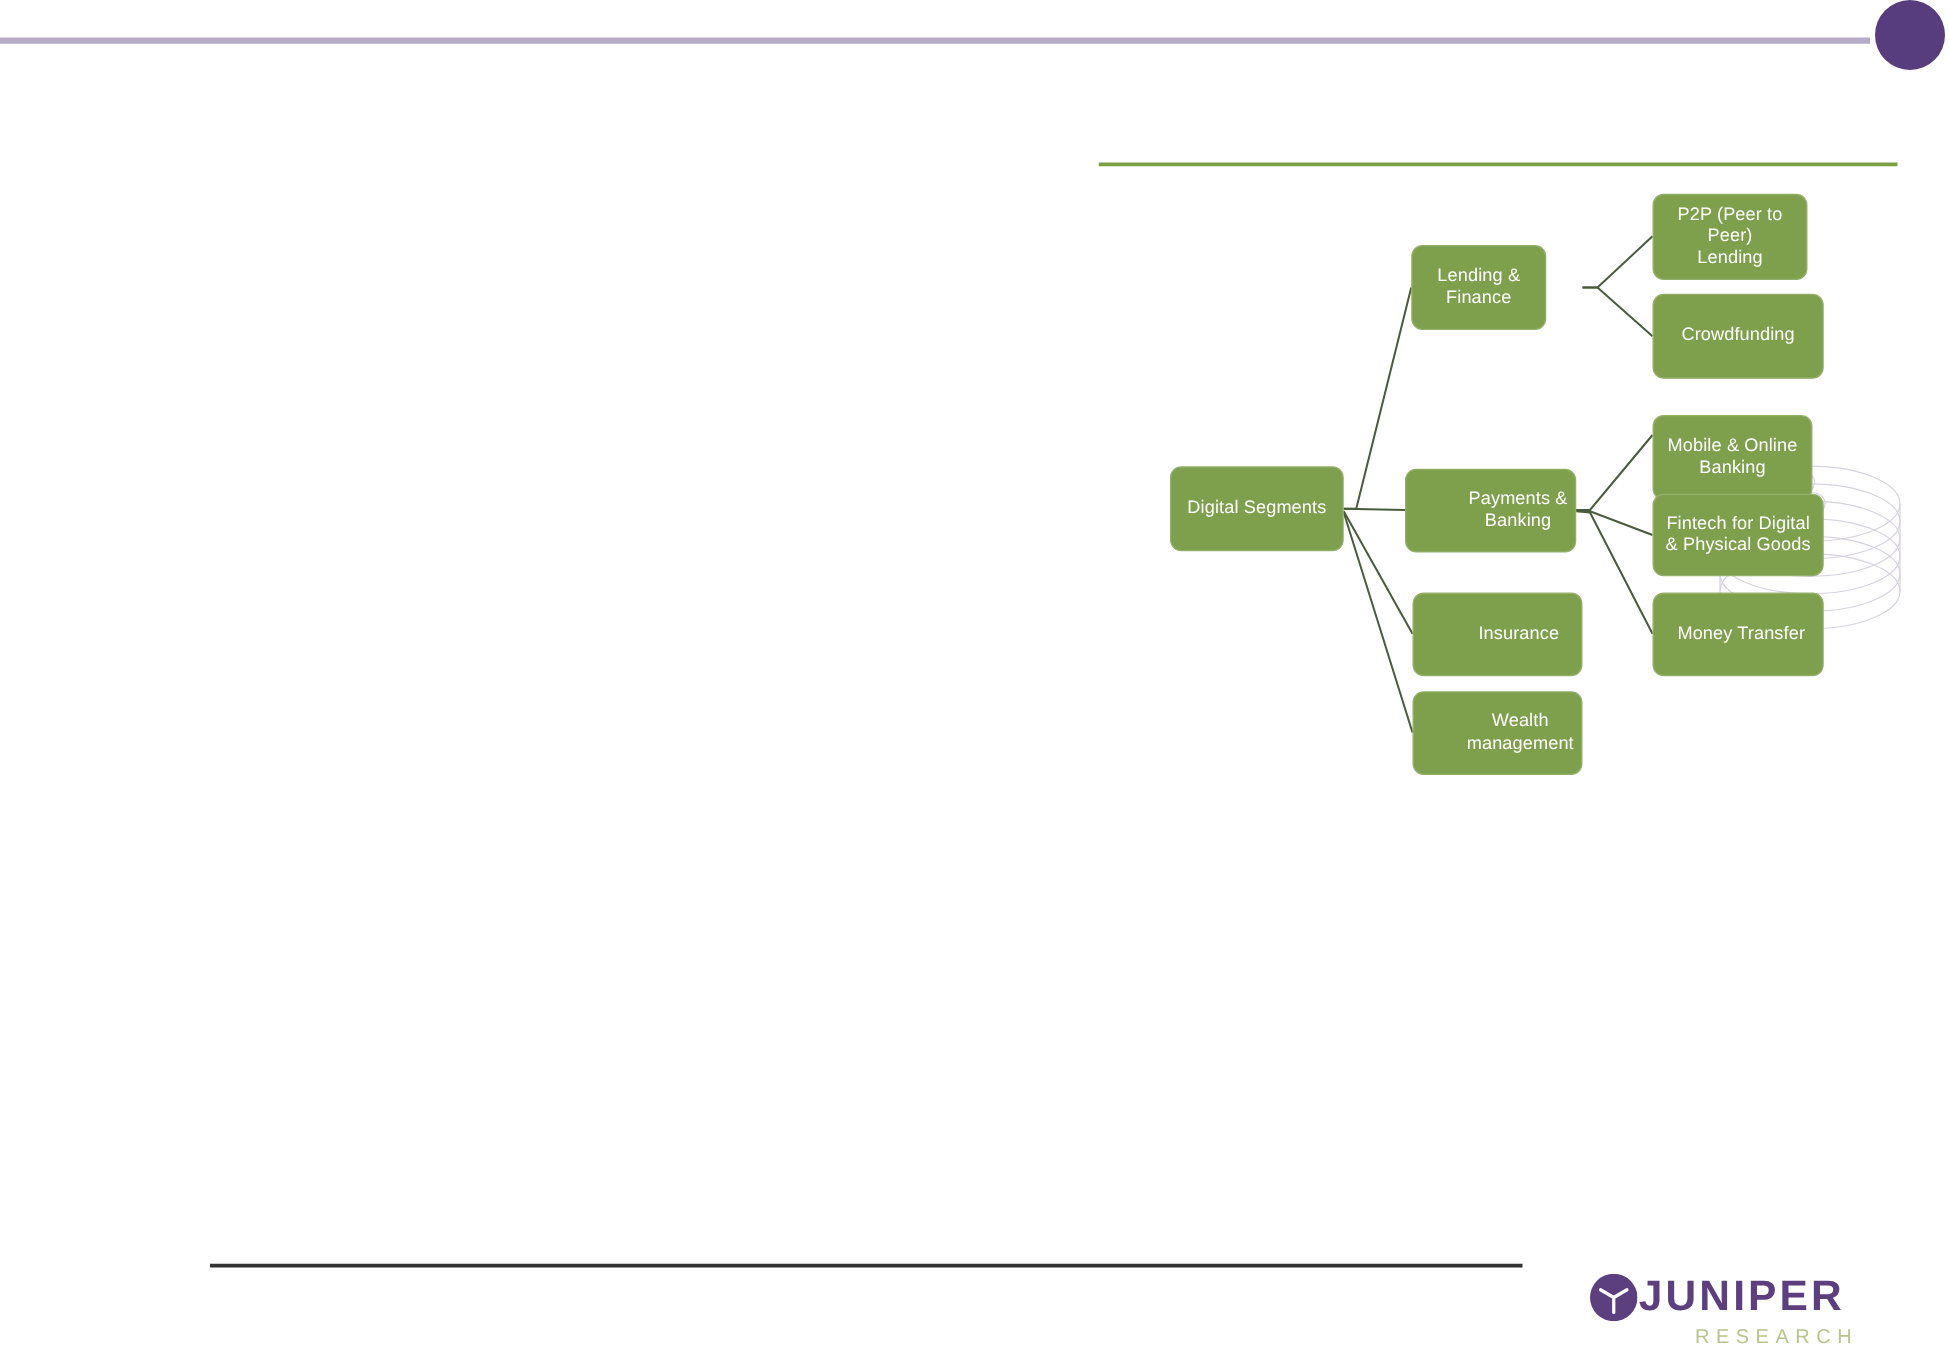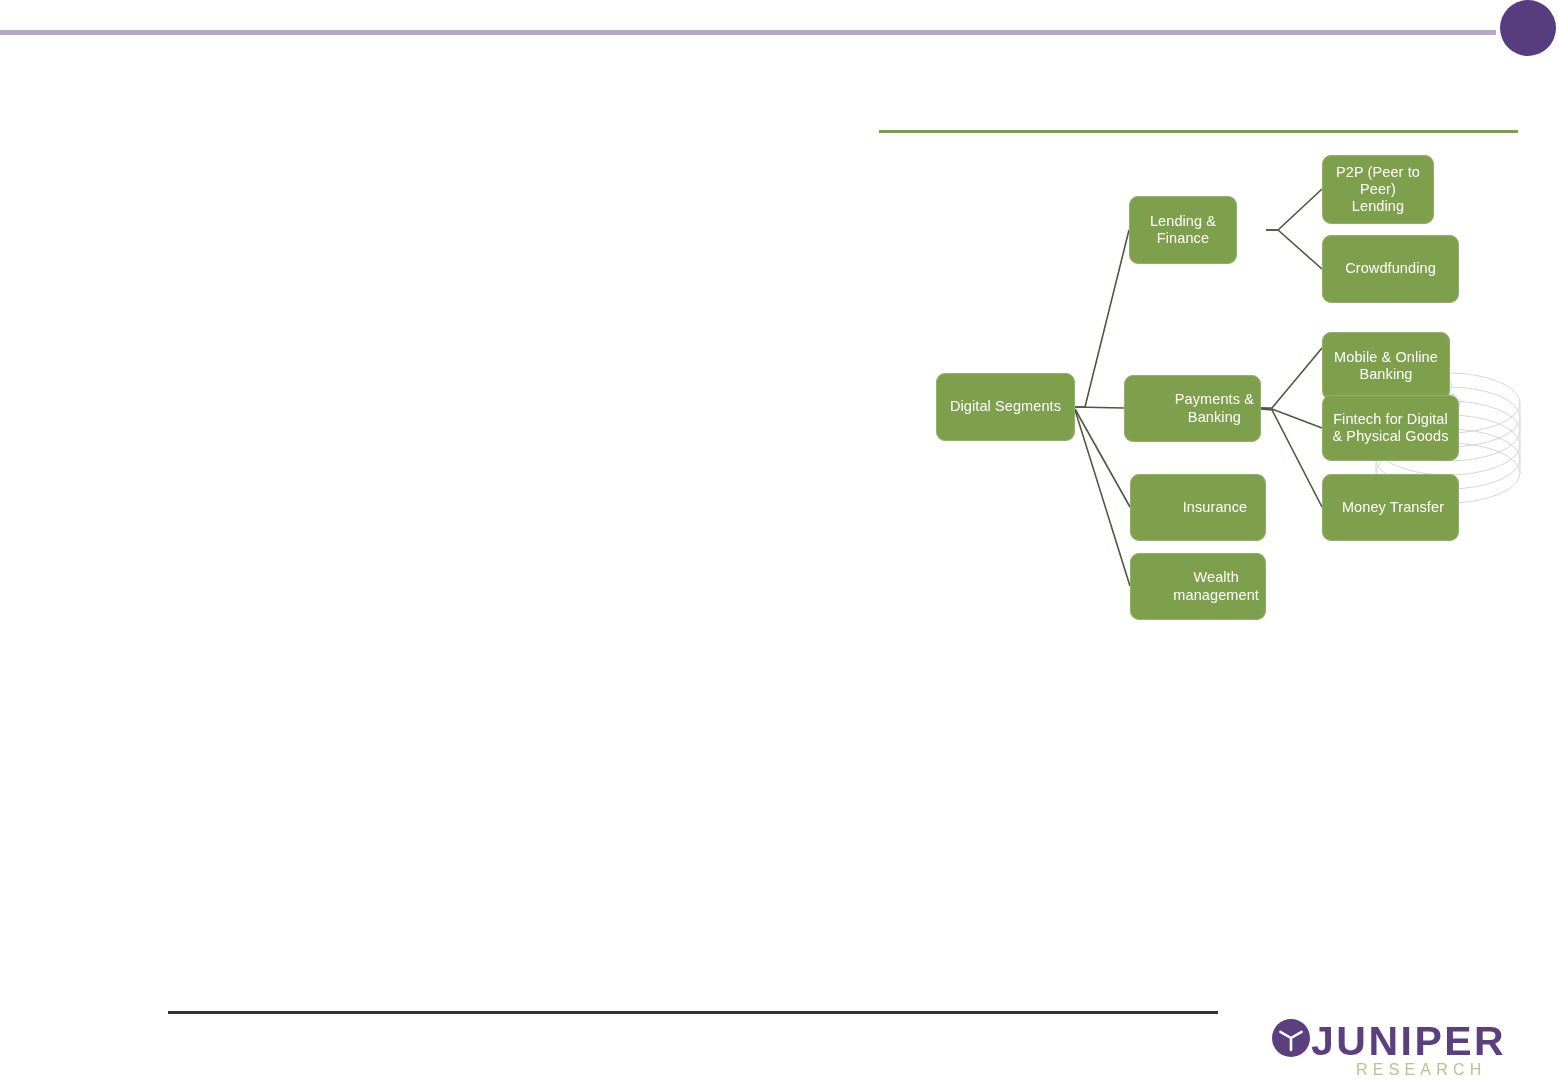--- a/index.html
+++ b/index.html
@@ -99,21 +99,21 @@
     box-shadow: 0 0 0 2px rgba(255,255,255,0.0);
   }
   .node .node-label { display: block; }
 
   
   .n-root        { left: 936px;  top: 373px; width: 139px; height: 68px; }
   .n-lending     { left: 1129px; top: 196px; width: 108px; height: 68px; }
   .n-payments    { left: 1124px; top: 375px; width: 137px; height: 67px; justify-content: flex-end; }
   .n-insurance   { left: 1130px; top: 474px; width: 136px; height: 67px; padding-left: 40px; }
   .n-wealth      { left: 1130px; top: 553px; width: 136px; height: 67px; justify-content: flex-end; }
-  .n-p2p         { left: 1322px; top: 155px; width: 112px; height: 69px; }
+  .n-p2p         { left: 1322px; top: 155px; width: 124px; height: 69px; }
   .n-crowd       { left: 1322px; top: 235px; width: 137px; height: 68px; }
   .n-mobile      { left: 1322px; top: 332px; width: 128px; height: 68px; }
   .n-paygoods    { left: 1322px; top: 395px; width: 137px; height: 66px; }
   .n-money       { left: 1322px; top: 474px; width: 137px; height: 67px; padding-left: 11px; }
 
   
   .logo {
     position: absolute;
     left: 1272px;
     top: 1017px;
@@ -124,21 +124,21 @@
     position: absolute;
     left: 0px;
     top: 2px;
     width: 38px;
     height: 38px;
   }
   .logo-word {
     position: absolute;
     left: 39px;
     top: 1px;
-    font-size: 41px;
+    font-size: 34px;
     font-weight: bold;
     letter-spacing: 2.5px;
     color: #5b3f7f;
     font-family: "Liberation Sans", sans-serif;
   }
   .logo-sub {
     position: absolute;
     left: 84px;
     top: 44px;
     font-size: 16px;

